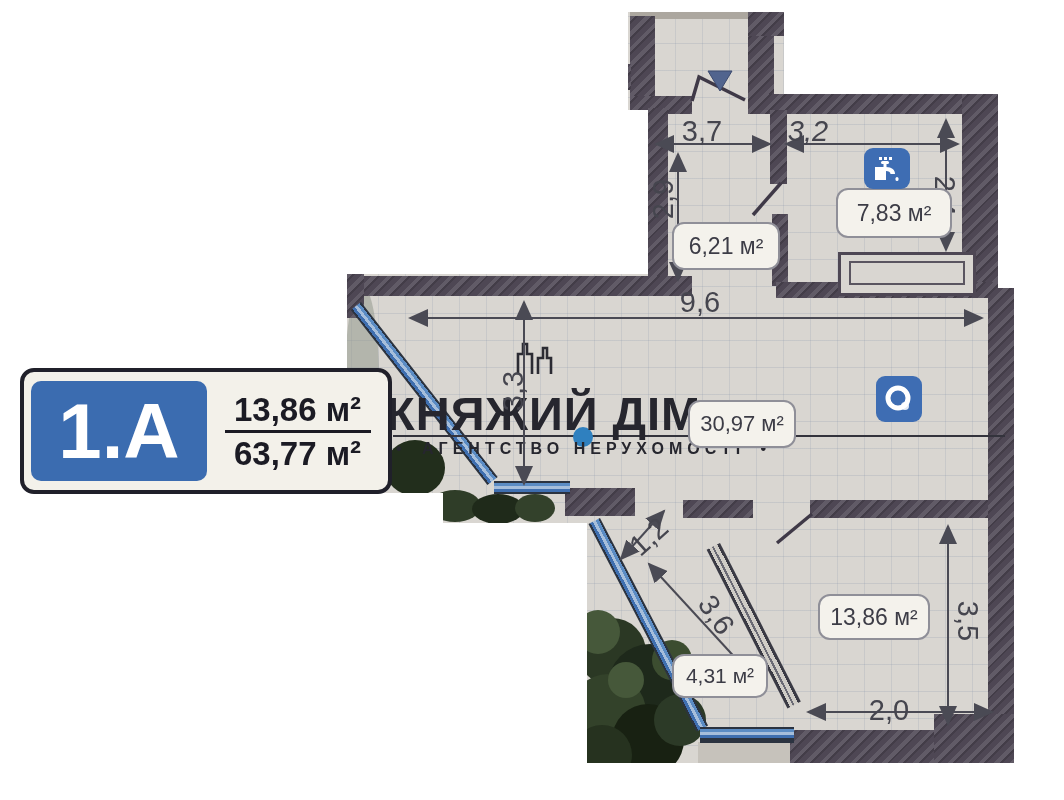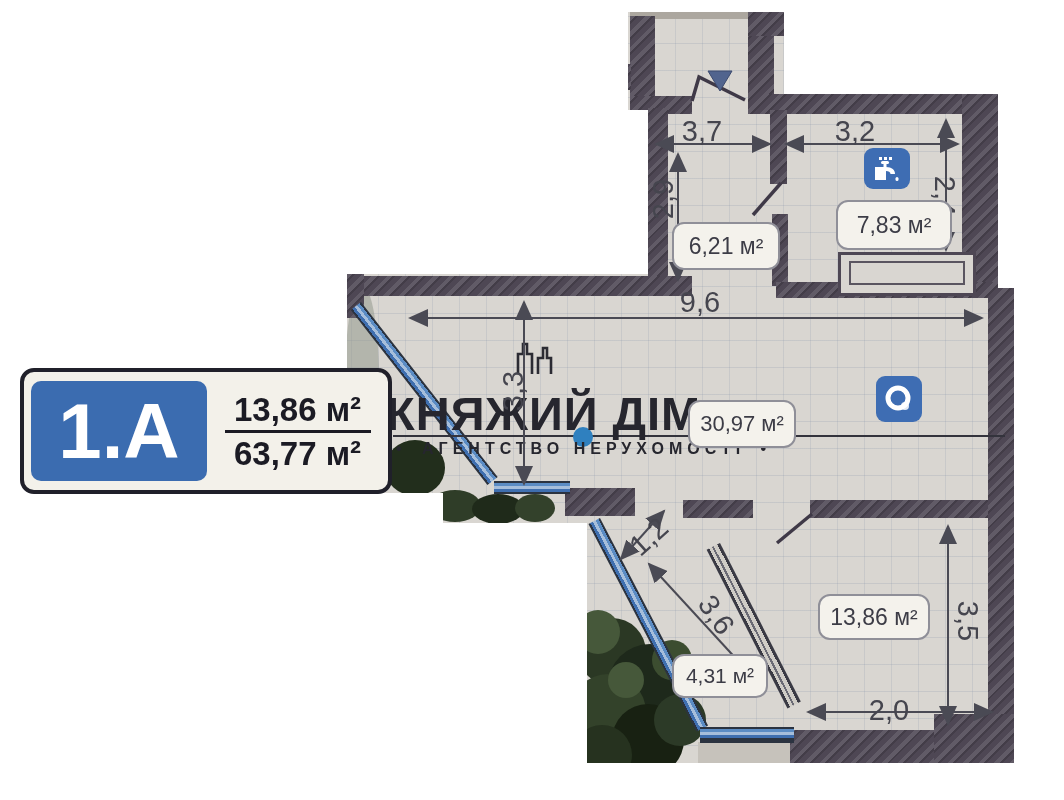--- a/index.html
+++ b/index.html
@@ -150,32 +150,32 @@
       </g>
       <g stroke="#3f3947" stroke-width="3.5" fill="none">
         <path d="M745,100 L699,77 L692,101"></path>
         <path d="M781,183 L753,215"></path>
         <path d="M812,514 L777,543"></path>
       </g>
       <polygon points="708,71 732,71 720,91" fill="#51648e" stroke="#3c4a6e"></polygon>
     </svg>
 
     <div class="dim" style="left:702px;top:131px;">3,7</div>
-    <div class="dim" style="left:855px;top:131px;">3,2</div>
+    <div class="dim" style="left:808px;top:131px;font-style:italic;">3,2</div>
     <div class="dim" style="left:663px;top:199px;transform:translate(-50%,-50%) rotate(-90deg);">2,9</div>
     <div class="dim" style="left:944px;top:196px;transform:translate(-50%,-50%) rotate(90deg);">2,4</div>
     <div class="dim" style="left:700px;top:302px;text-align:center;">9,6</div>
     <div class="dim" style="left:513px;top:391px;transform:translate(-50%,-50%) rotate(-90deg);">3,3</div>
     <div class="dim" style="left:649px;top:537px;transform:translate(-50%,-50%) rotate(-42deg);">1,2</div>
     <div class="dim" style="left:716px;top:615px;transform:translate(-50%,-50%) rotate(55deg);">3,6</div>
     <div class="dim" style="left:967px;top:621px;transform:translate(-50%,-50%) rotate(90deg);">3,5</div>
     <div class="dim" style="left:889px;top:710px;">2,0</div>
 
     <div class="pill" style="left:672px;top:222px;width:104px;height:44px;">6,21 м²</div>
-    <div class="pill" style="left:836px;top:200px;width:112px;height:46px;">7,83 м²</div>
+    <div class="pill" style="left:836px;top:188px;width:112px;height:46px;">7,83 м²</div>
     <div class="pill" style="left:688px;top:400px;width:104px;height:44px;font-size:22px;">30,97 м²</div>
     <div class="pill" style="left:818px;top:594px;width:108px;height:42px;">13,86 м²</div>
     <div class="pill" style="left:672px;top:654px;width:92px;height:40px;font-size:21px;">4,31 м²</div>
 
     <div class="appliance" style="left:864px;top:148px;width:46px;height:41px;">
       <svg width="30" height="26" viewBox="0 0 30 26">
         <g fill="#fff">
           <rect x="7" y="1" width="3" height="3"></rect>
             <rect x="12" y="1" width="3" height="3"></rect>
             <rect x="17" y="1" width="3" height="3"></rect>

